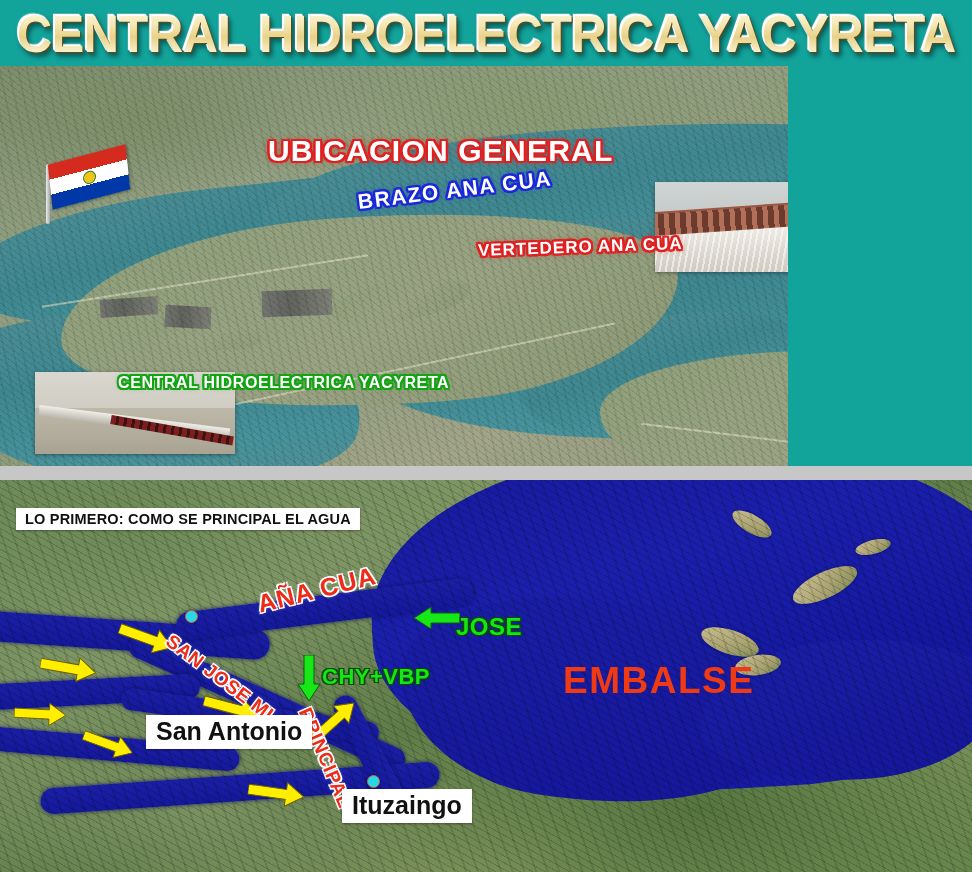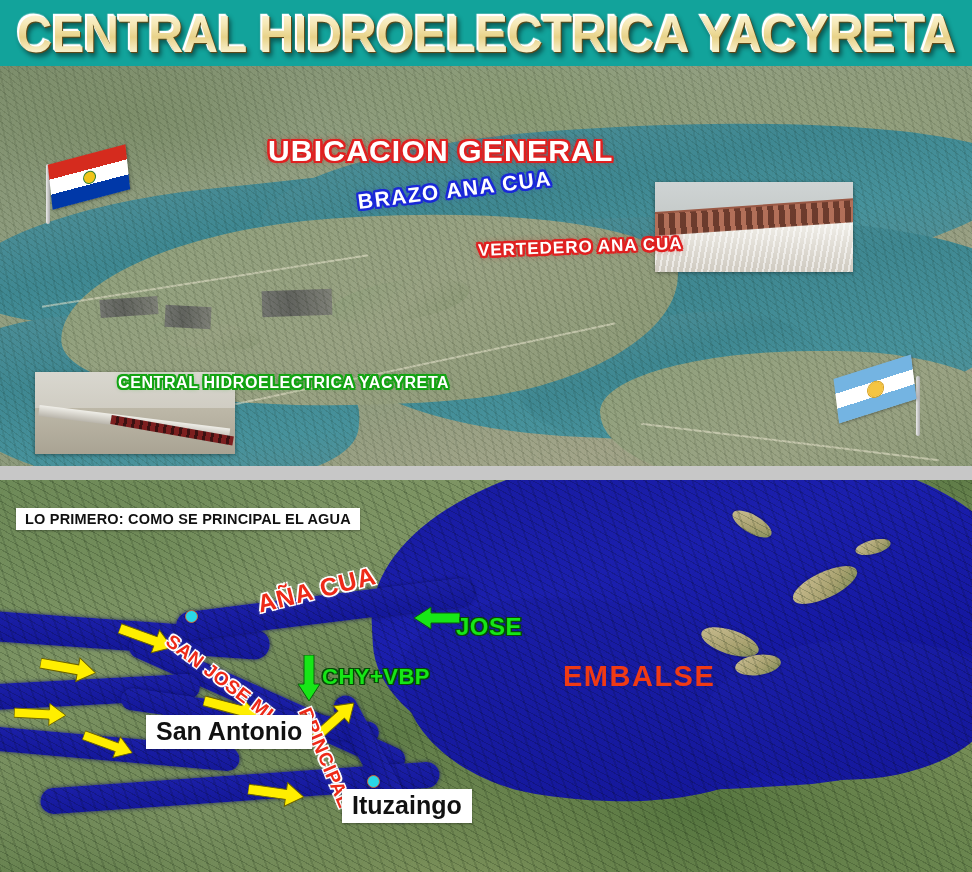--- a/index.html
+++ b/index.html
@@ -38,21 +38,21 @@
     -webkit-text-stroke: 0px;
     text-shadow: 0 0 0 rgba(0,0,0,0);
     filter: drop-shadow(1.6px 1.6px 0 #5e4a18) drop-shadow(-1.1px -1.1px 0 #ffffff)
             drop-shadow(2.6px 3px 2.2px rgba(0,0,0,0.45));
     white-space: nowrap;
   }
 
   
   .panel-top {
     position: absolute; left: 0; top: 66px;
-    width: 972px; height: 400px;
+    width: 788px; height: 400px;
     overflow: hidden;
     background: #8a9c7e;
   }
   
   .sat-top-land {
     position: absolute; inset: 0;
     background:
       radial-gradient(ellipse 260px 120px at 130px 50px, #7e8f6b 0%, rgba(126,143,107,0) 70%),
       radial-gradient(ellipse 300px 130px at 520px 40px, #8a9b75 0%, rgba(138,155,117,0) 70%),
       radial-gradient(ellipse 340px 150px at 860px 60px, #93a07e 0%, rgba(147,160,126,0) 72%),
@@ -362,21 +362,21 @@
       0 0 4px rgba(255,255,255,0.65);
   }
   #lbl-anacua-b  { left: 258px; top: 110px; font-size: 25px; letter-spacing: 1px;
                    transform: rotate(-14deg); transform-origin: left center; }
   #lbl-sanjose   { left: 168px; top: 148px; font-size: 19px; letter-spacing: 0.6px;
                    transform: rotate(37deg); transform-origin: left center; }
   #lbl-principal { left: 304px; top: 218px; font-size: 19px; letter-spacing: 0.6px;
                    transform: rotate(67deg); transform-origin: left center; }
   #lbl-embalse {
     position: absolute; left: 563px; top: 180px;
-    font-size: 29px; font-weight: bold; color: #f03a14;
+    font-size: 37px; font-weight: bold; color: #f03a14;
     letter-spacing: 1.5px; z-index: 26; white-space: nowrap;
     font-family: "Liberation Sans", sans-serif;
   }
 
   
   .greenlabel {
     position: absolute;
     font-weight: bold;
     color: #16e616;
     font-family: "Liberation Sans", sans-serif;

